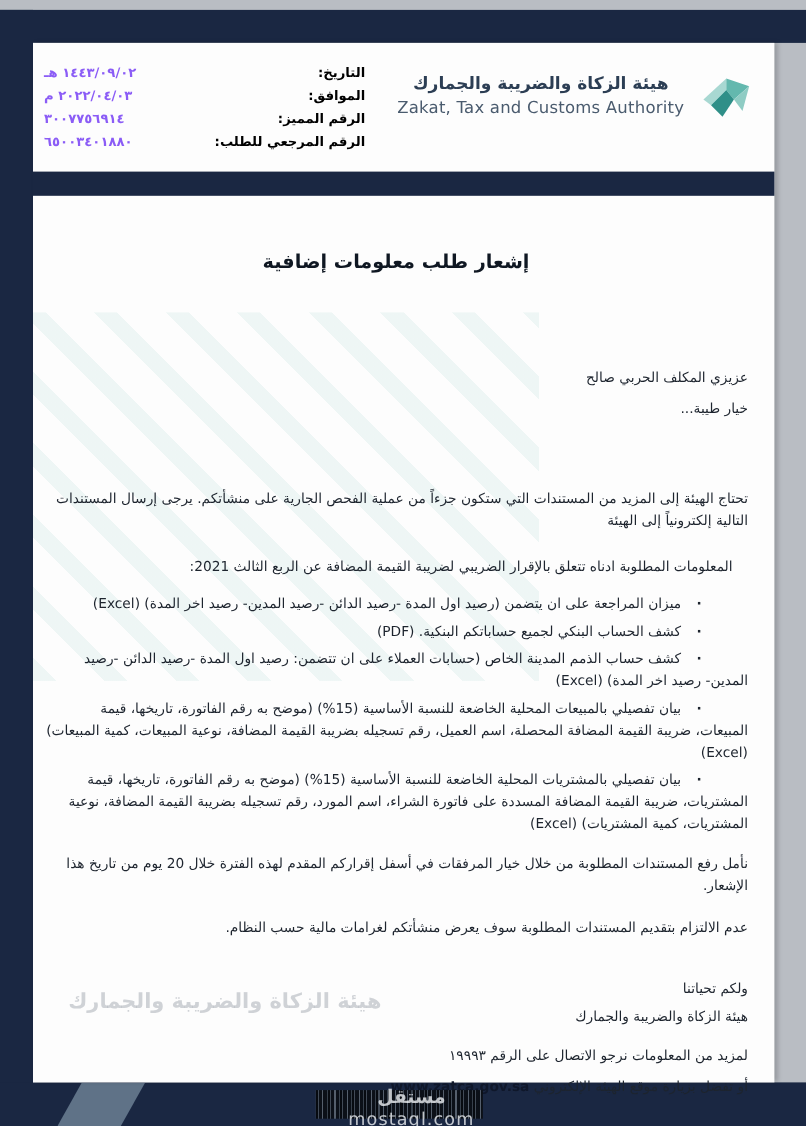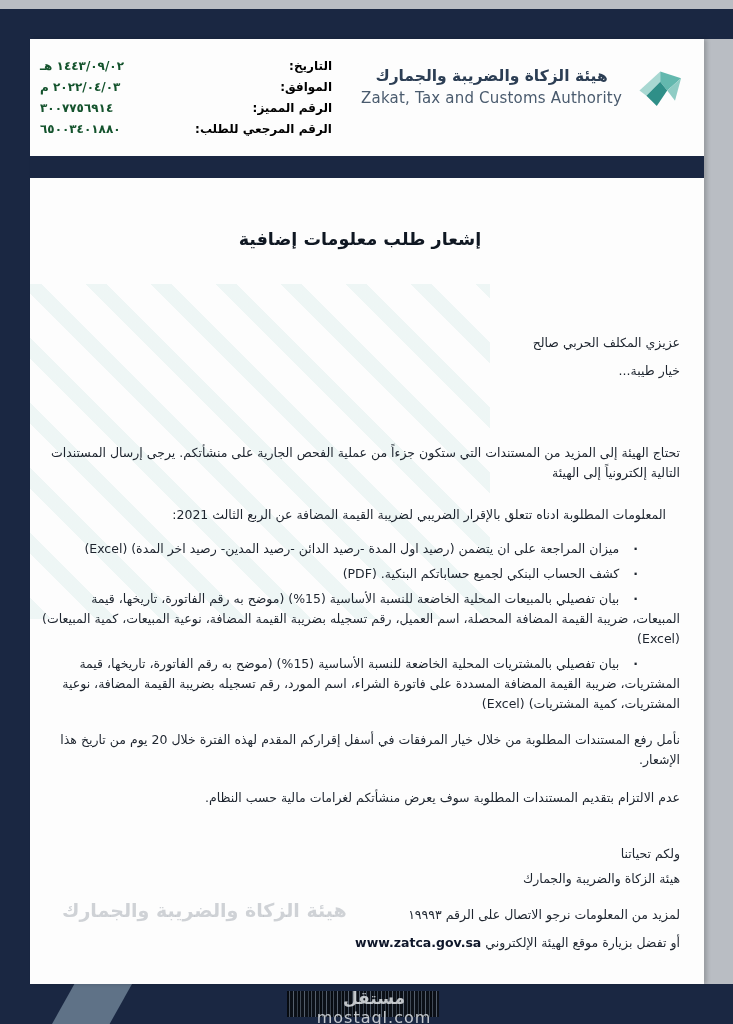--- a/index.html
+++ b/index.html
@@ -23,21 +23,21 @@
   .hdr-brand { position:absolute; top:22px; right:14px; display:flex; direction:rtl;
                align-items:center; gap:12px; }
   .org-names { text-align:center; }
   .org-ar { font-size:15.5px; font-weight:bold; color:#2c3e54; }
   .org-en { font-size:15px; color:#4a5b6e; margin-top:4px; direction:ltr; letter-spacing:.2px; }
 
   
   .hdr-fields { position:absolute; top:16px; left:10px; width:292px; direction:rtl; }
   .field-row { display:flex; justify-content:space-between; align-items:center; height:21px; }
   .f-label { color:#000000; font-weight:bold; font-size:12px; }
-  .f-value { color:#14532d; font-weight:600; font-size:12px; }
+  .f-value { color:#8b5cf6; font-weight:600; font-size:12px; }
 
   
   .divider { position:absolute; top:117px; left:0; width:100%; height:22px; background:#1a2742; }
 
   
   .stripes { position:absolute; top:245px; left:0; width:460px; height:335px; pointer-events:none;
              background:repeating-linear-gradient(45deg, rgba(130,195,188,0.12) 0 15px, transparent 15px 46px); }
 
   
   .content { position:absolute; top:178px; left:10px; right:24px; direction:rtl;
@@ -121,20 +121,21 @@
 
       <p class="greeting">عزيزي المكلف الحربي صالح</p>
       <p class="salutation">خيار طيبة...</p>
 
       <p class="intro">تحتاج الهيئة إلى المزيد من المستندات التي ستكون جزءاً من عملية الفحص الجارية على منشأتكم. يرجى إرسال المستندات التالية إلكترونياً إلى الهيئة</p>
       <p class="list-intro">المعلومات المطلوبة ادناه تتعلق بالإقرار الضريبي لضريبة القيمة المضافة عن الربع الثالث 2021:</p>
 
       <ul class="req-list">
         <li>ميزان المراجعة على ان يتضمن (رصيد اول المدة -رصيد الدائن -رصيد المدين- رصيد اخر المدة) (Excel)</li>
         <li>كشف الحساب البنكي لجميع حساباتكم البنكية. (PDF)</li>
+        <li>كشف حساب الذمم المدينة الخاص (حسابات العملاء على ان تتضمن: رصيد اول المدة -رصيد الدائن -رصيد المدين- رصيد اخر المدة) (Excel)</li>
         <li>بيان تفصيلي بالمبيعات المحلية الخاضعة للنسبة الأساسية (15%) (موضح به رقم الفاتورة، تاريخها، قيمة المبيعات، ضريبة القيمة المضافة المحصلة، اسم العميل، رقم تسجيله بضريبة القيمة المضافة، نوعية المبيعات، كمية المبيعات) (Excel)</li>
         <li>بيان تفصيلي بالمشتريات المحلية الخاضعة للنسبة الأساسية (15%) (موضح به رقم الفاتورة، تاريخها، قيمة المشتريات، ضريبة القيمة المضافة المسددة على فاتورة الشراء، اسم المورد، رقم تسجيله بضريبة القيمة المضافة، نوعية المشتريات، كمية المشتريات) (Excel)</li>
       </ul>
 
       <p class="upload-note">نأمل رفع المستندات المطلوبة من خلال خيار المرفقات في أسفل إقراركم المقدم لهذه الفترة خلال 20 يوم من تاريخ هذا الإشعار.</p>
       <p class="warning">عدم الالتزام بتقديم المستندات المطلوبة سوف يعرض منشأتكم لغرامات مالية حسب النظام.</p>
 
       <p class="closing">ولكم تحياتنا</p>
       <p class="signature">هيئة الزكاة والضريبة والجمارك</p>
 

